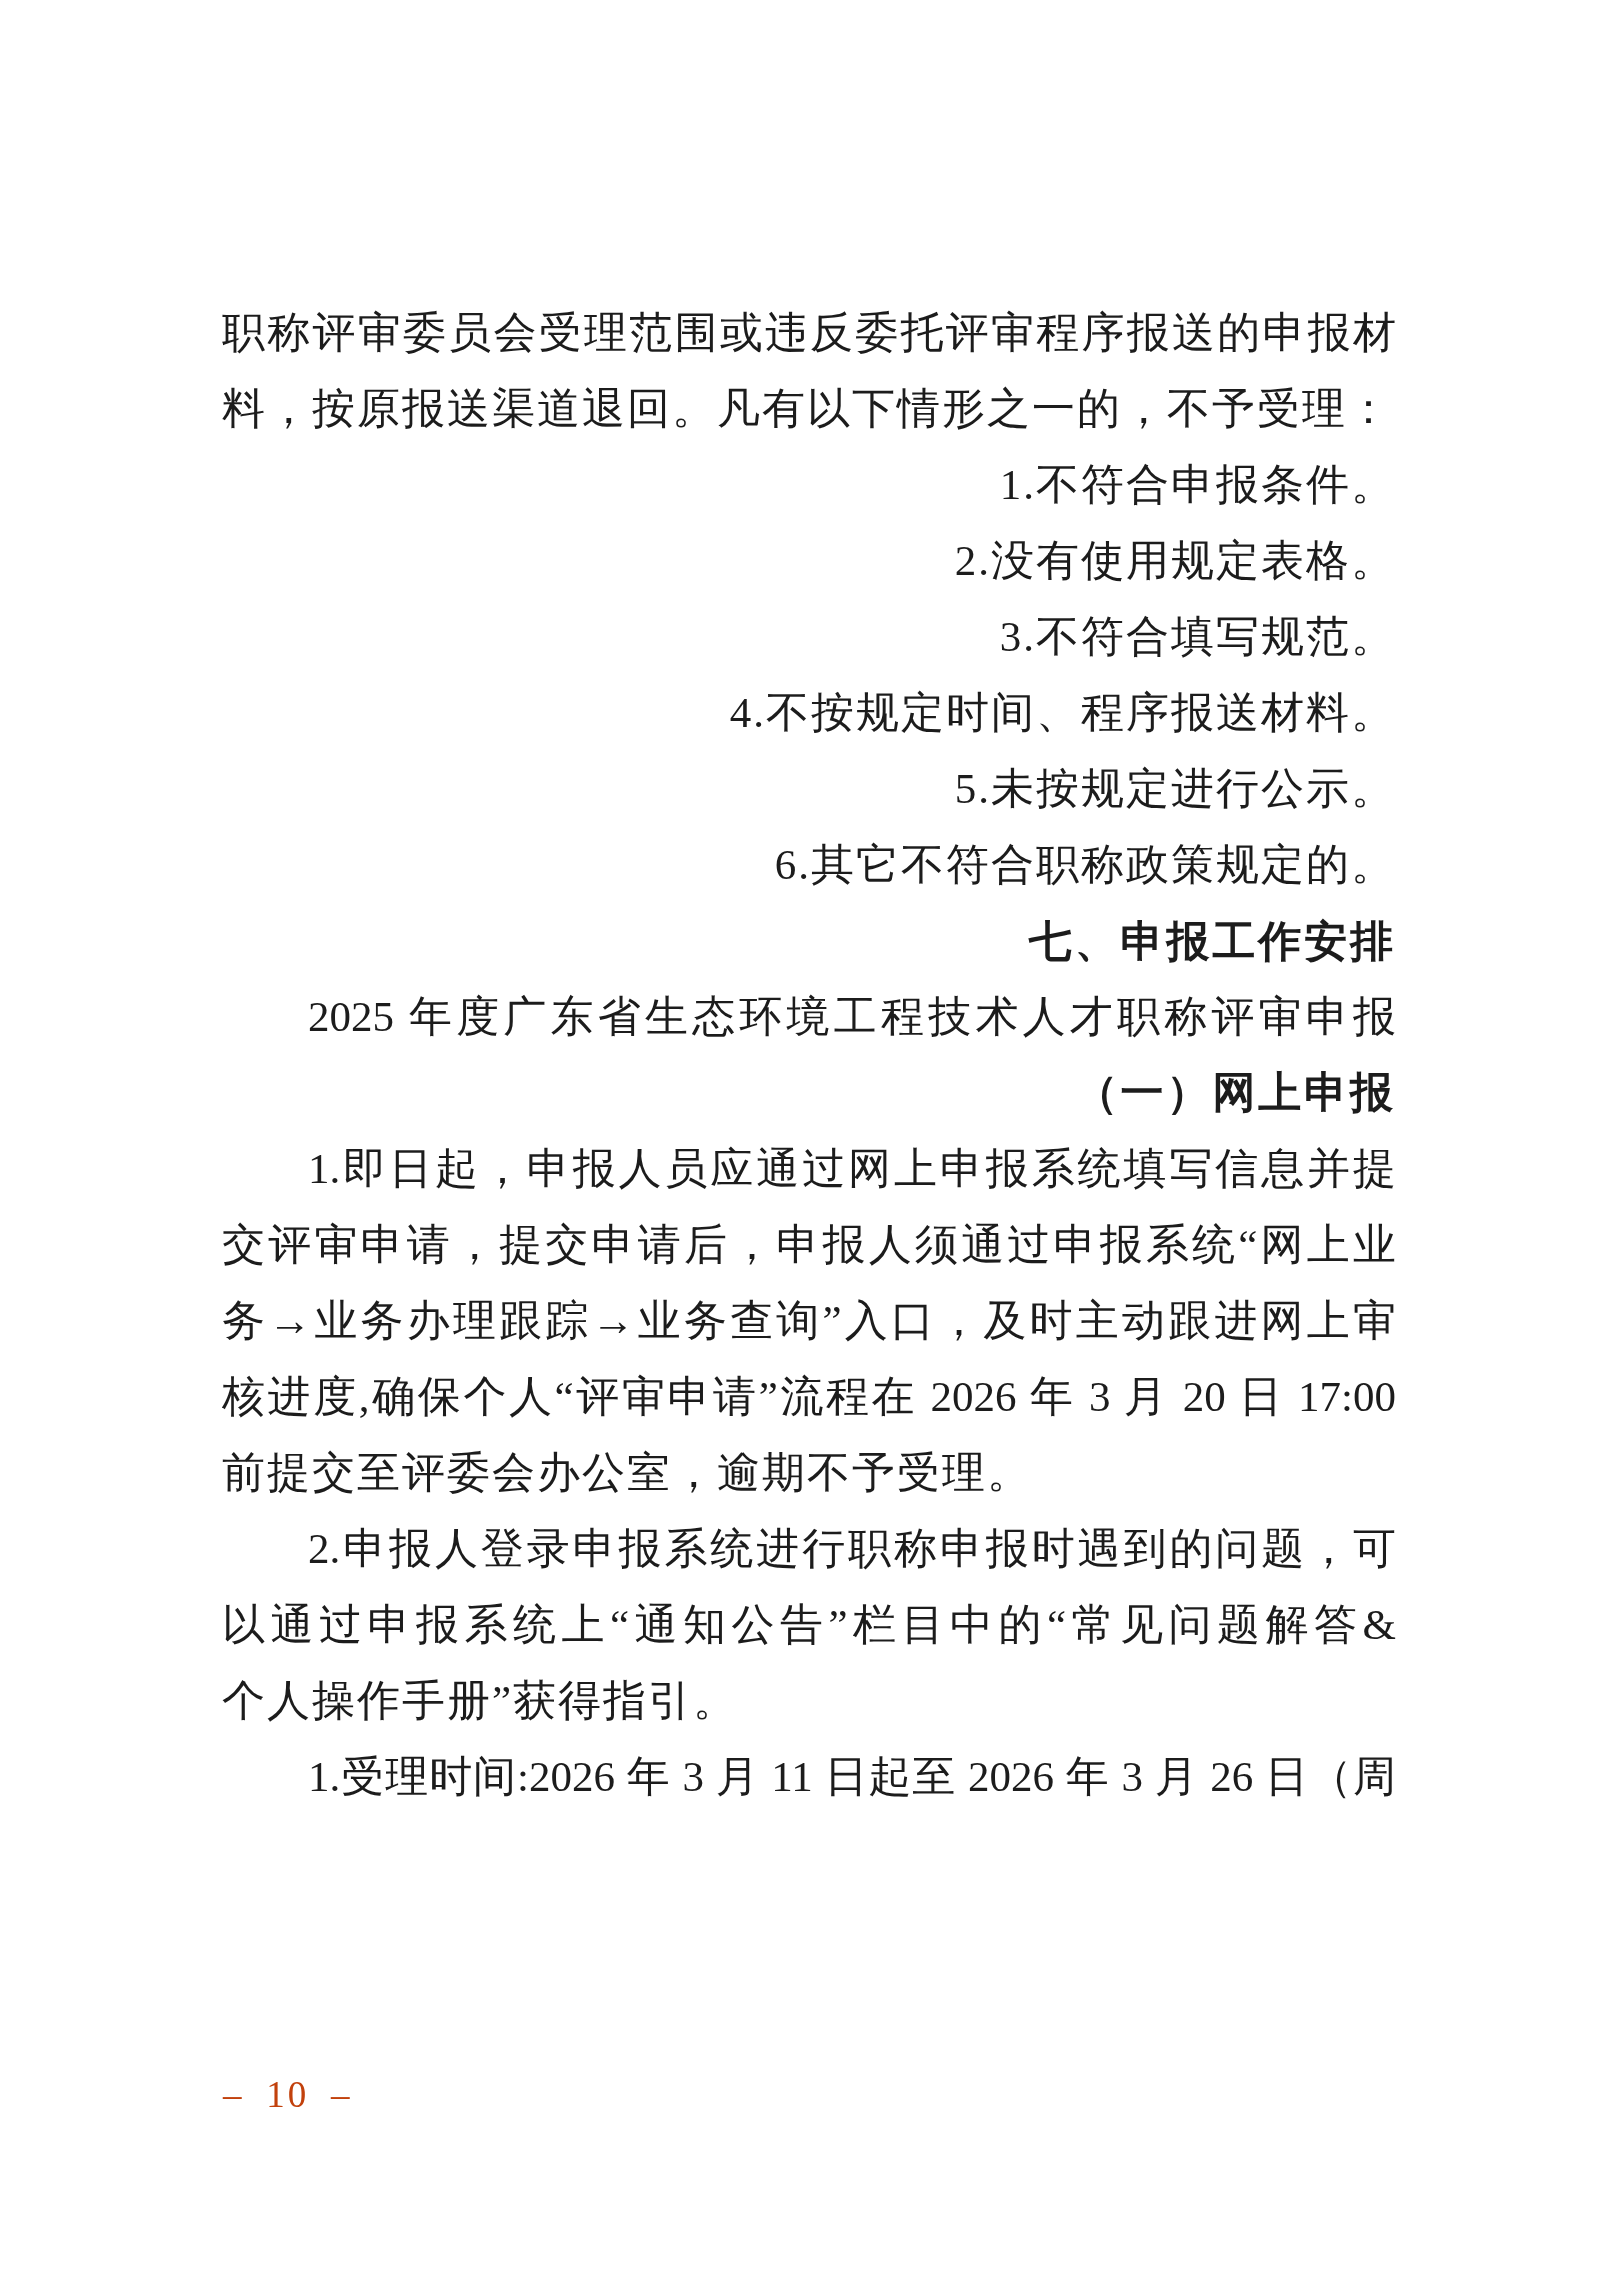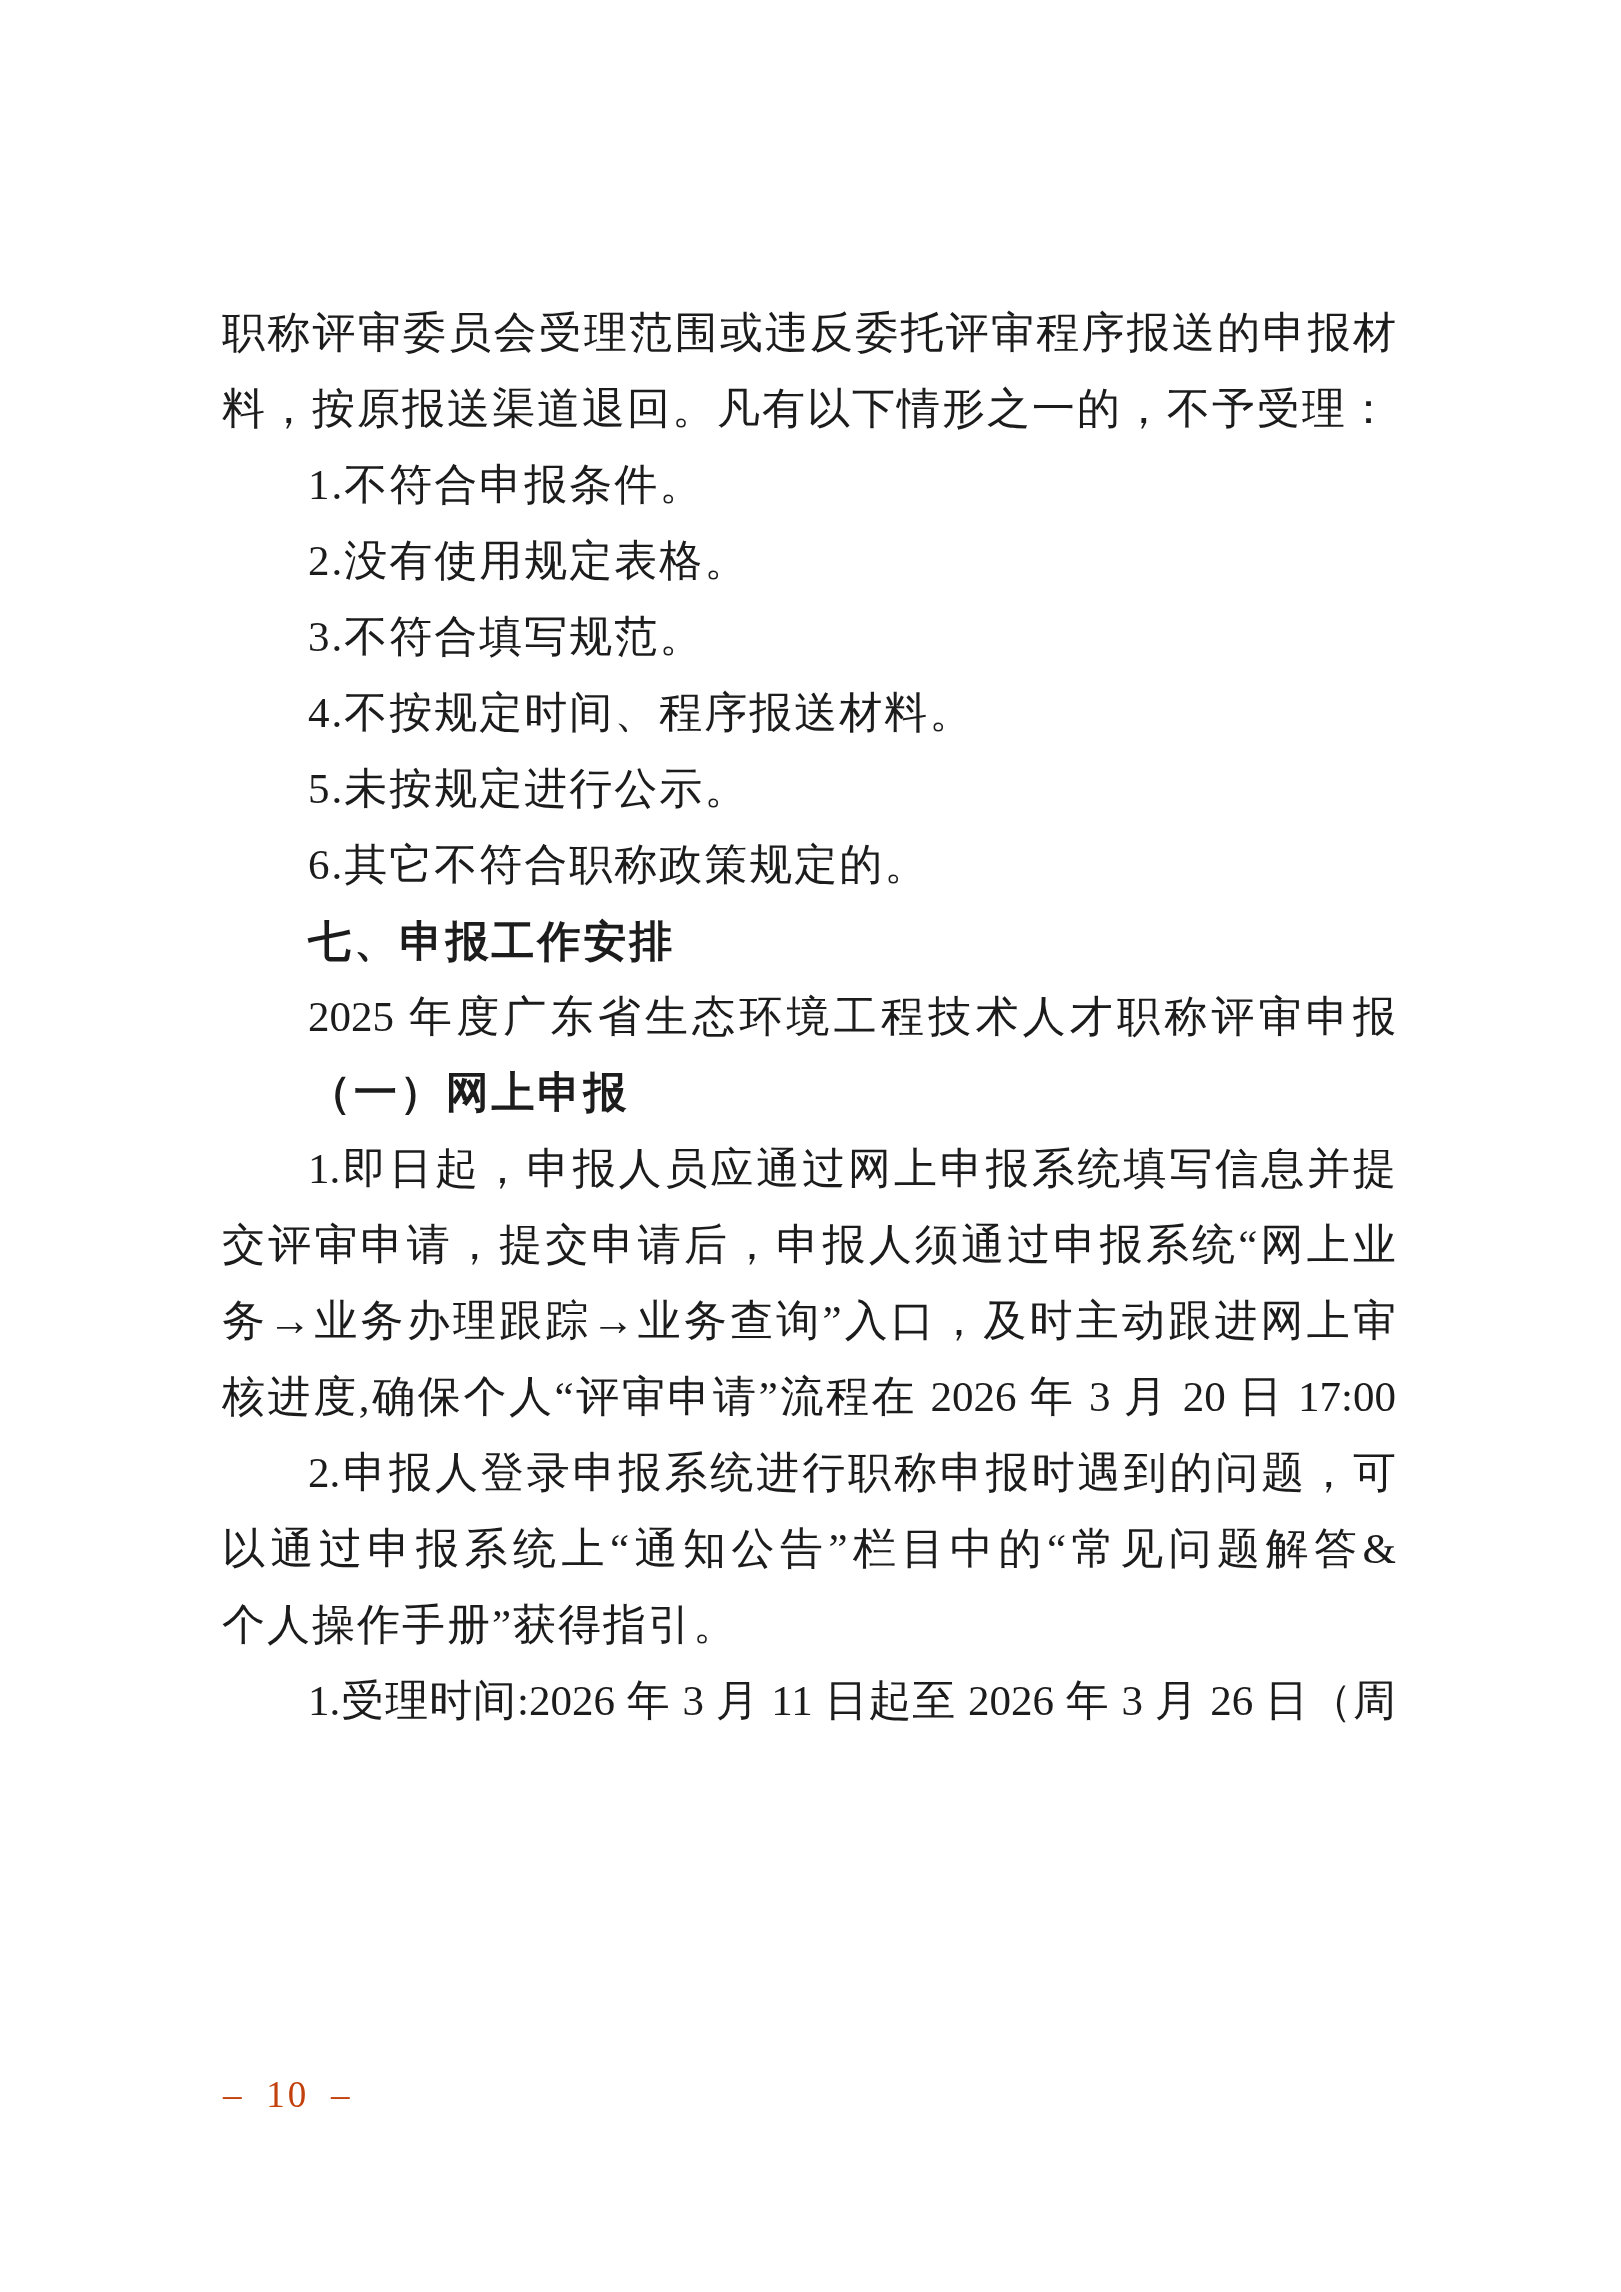--- a/index.html
+++ b/index.html
@@ -31,20 +31,21 @@
     text-align: left;
   }
   .line.fill {
     white-space: normal;
     text-align: justify;
     text-align-last: justify;
     letter-spacing: 0;
   }
   .line.indent {
     padding-left: 86px;
+    text-align: right;
   }
   .line.heading {
     font-family: "Liberation Sans", "DejaVu Sans", sans-serif;
     font-weight: 700;
     letter-spacing: 2.9px;
   }
   .line.subheading {
     font-weight: 700;
     letter-spacing: 2.9px;
   }
@@ -72,20 +73,21 @@
     <div class="line indent">4.不按规定时间、程序报送材料。</div>
     <div class="line indent">5.未按规定进行公示。</div>
     <div class="line indent">6.其它不符合职称政策规定的。</div>
     <div class="line indent heading">七、申报工作安排</div>
     <div class="line fill indent">2025 年度广东省生态环境工程技术人才职称评审申报</div>
     <div class="line indent subheading">（一）网上申报</div>
     <div class="line fill indent">1.即日起，申报人员应通过网上申报系统填写信息并提</div>
     <div class="line fill">交评审申请，提交申请后，申报人须通过申报系统“网上业</div>
     <div class="line fill">务→业务办理跟踪→业务查询”入口，及时主动跟进网上审</div>
     <div class="line fill">核进度,确保个人“评审申请”流程在 2026 年 3 月 20 日 17:00</div>
+    <div class="line">前提交至评委会办公室，逾期不予受理。</div>
     <div class="line fill indent">2.申报人登录申报系统进行职称申报时遇到的问题，可</div>
     <div class="line fill">以通过申报系统上“通知公告”栏目中的“常见问题解答&amp;</div>
     <div class="line">个人操作手册”获得指引。</div>
     <div class="line fill indent">1.受理时间:2026 年 3 月 11 日起至 2026 年 3 月 26 日（周</div>
   </div>
   <div class="footer">– 10 –</div>
 </div>
 
 
 </body></html>

